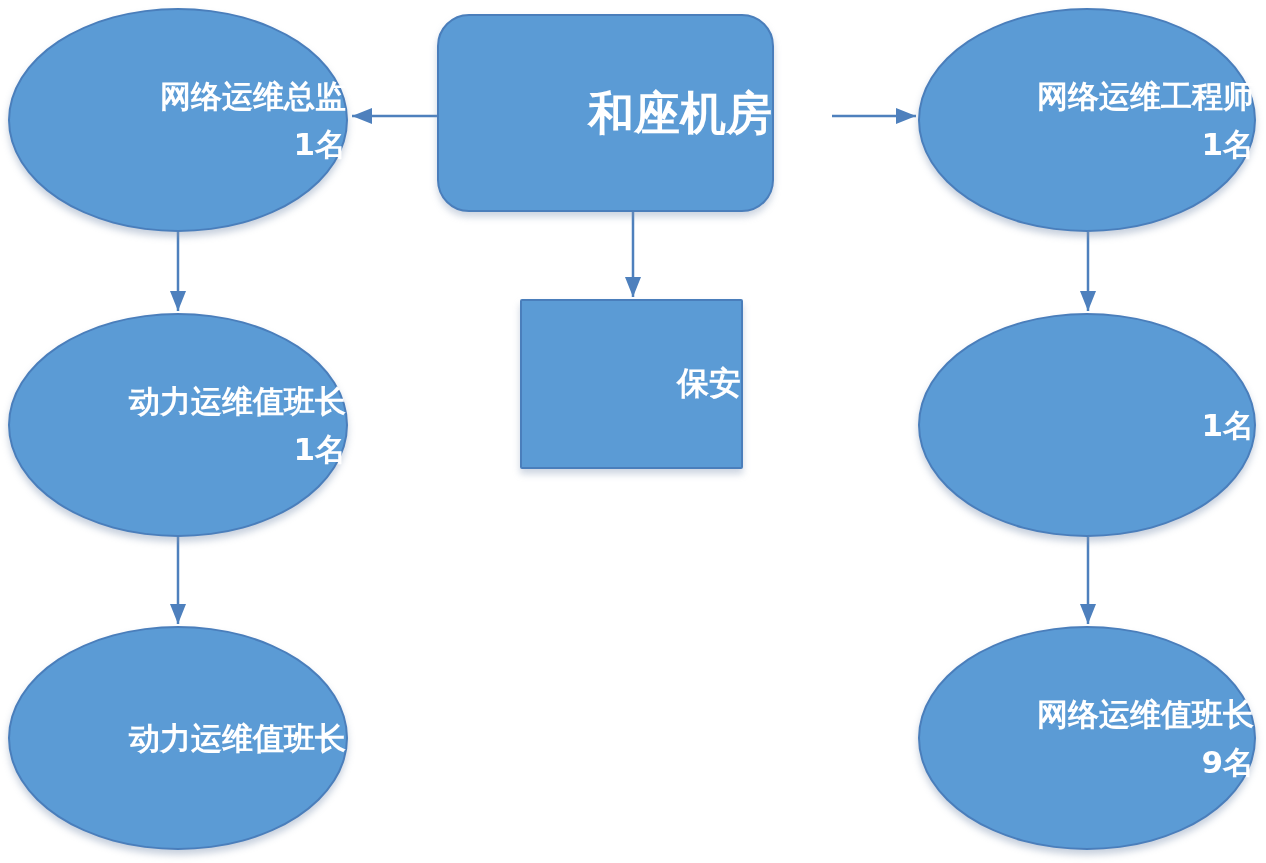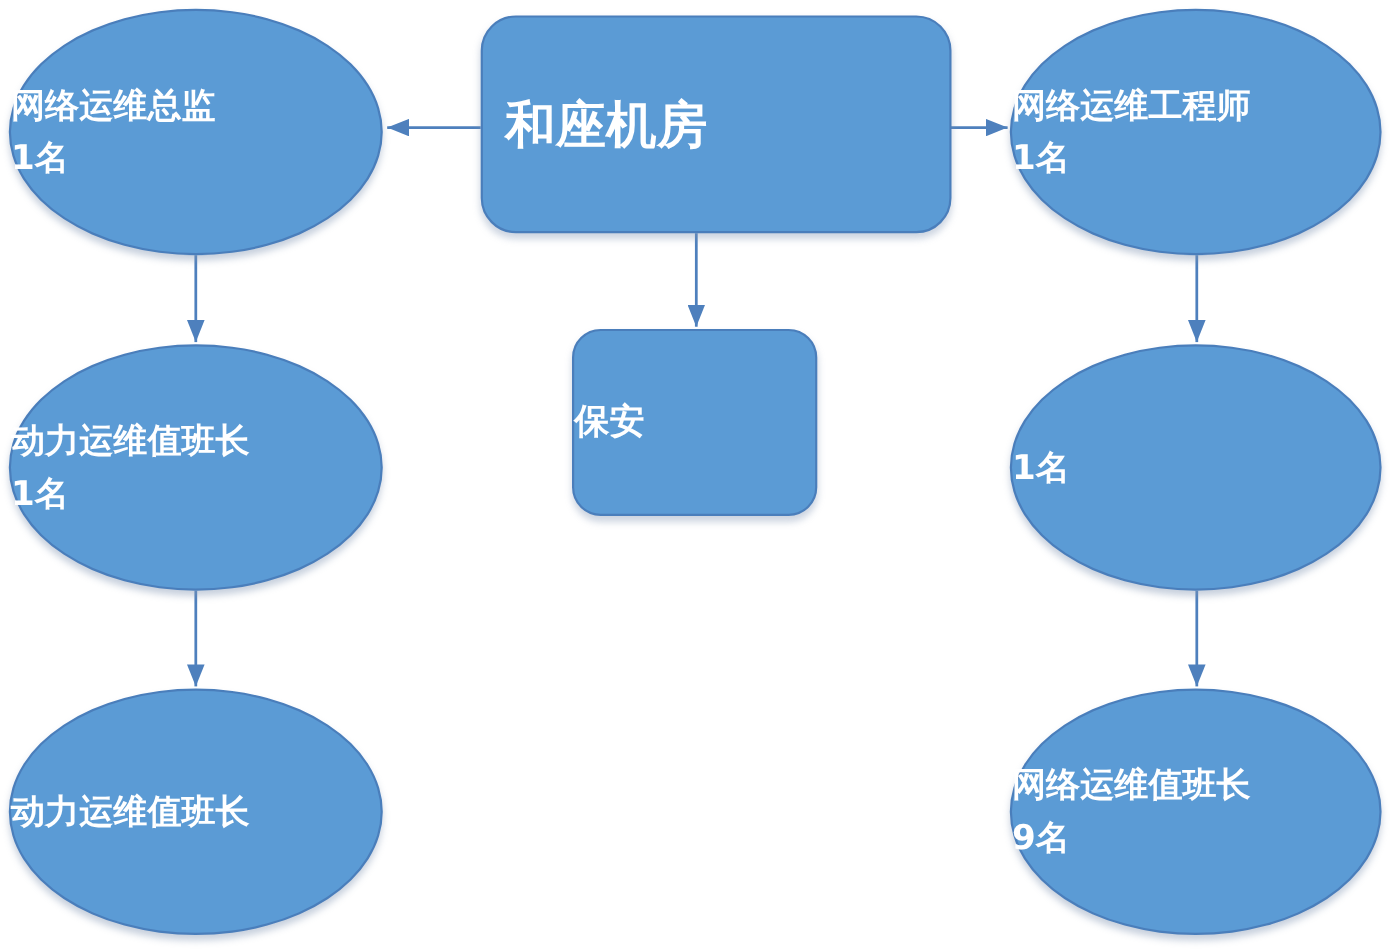--- a/index.html
+++ b/index.html
@@ -30,40 +30,40 @@
   }
   .connectors polygon { fill: var(--arrow); }
   .node {
     position: absolute;
     background: var(--shape-fill);
     border: 2px solid var(--shape-border);
     color: var(--text);
     display: flex;
     align-items: center;
     justify-content: center;
-    text-align: left;
+    text-align: right;
     font-weight: bold;
   }
   .ellipse {
     border-radius: 50%;
     box-shadow: 0 5px 7px rgba(130, 150, 180, 0.45);
   }
   .rect {
     box-shadow: 0 5px 7px rgba(130, 150, 180, 0.40);
   }
   .root-box {
-    left: 437px; top: 14px; width: 428px; height: 198px;
+    left: 437px; top: 14px; width: 337px; height: 198px;
     border-radius: 32px;
     font-size: 46px;
     line-height: 1.4;
     padding-left: 20px;
   }
   .security-box {
     left: 520px; top: 299px; width: 223px; height: 170px;
-    border-radius: 26px;
+    border-radius: 2px;
     font-size: 32px;
     line-height: 1.55;
   }
   .ellipse .label, .node .label { width: 100%; }
   .ellipse {
     font-size: 31px;
     line-height: 1.55;
   }
   .e-net-1 { left: 8px;   top: 8px;   width: 340px; height: 224px; }
   .e-net-2 { left: 8px;   top: 313px; width: 340px; height: 224px; }

